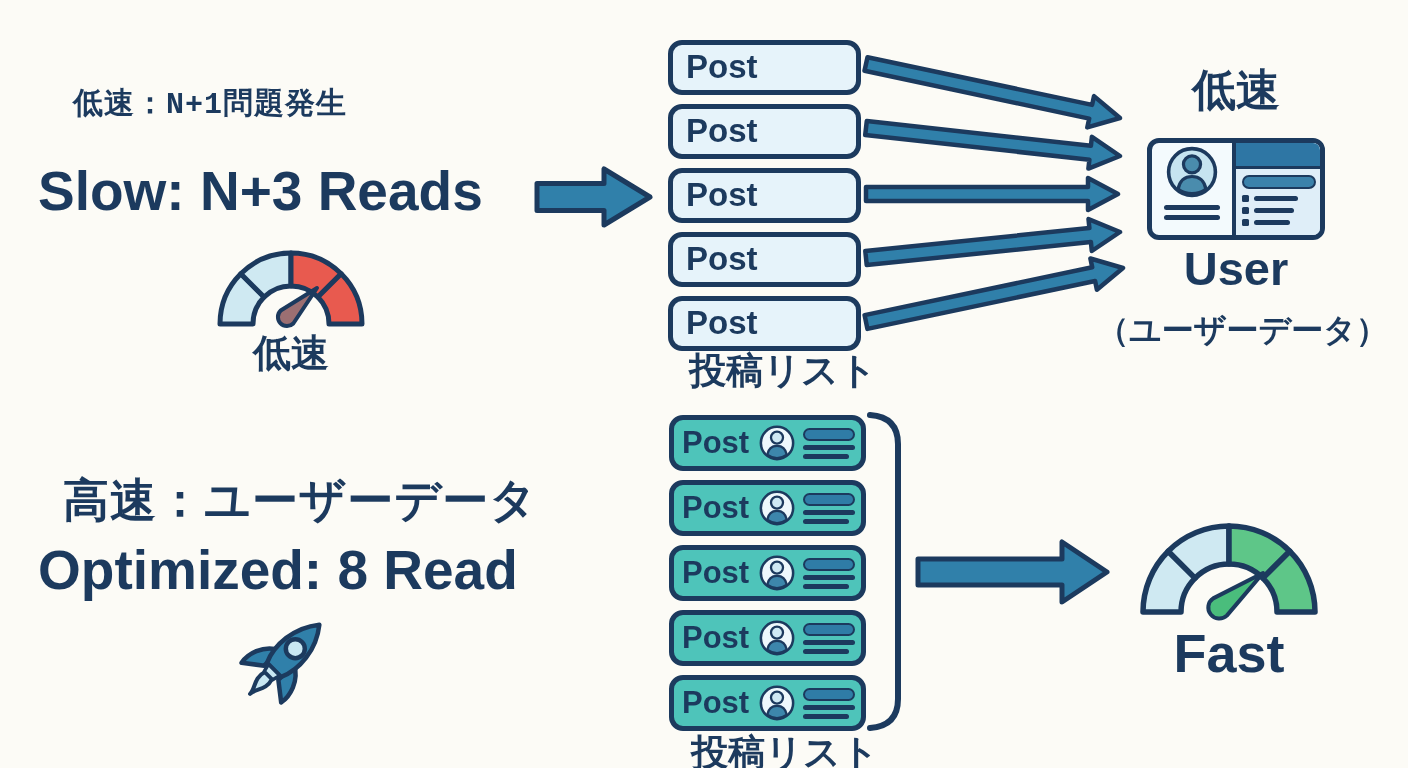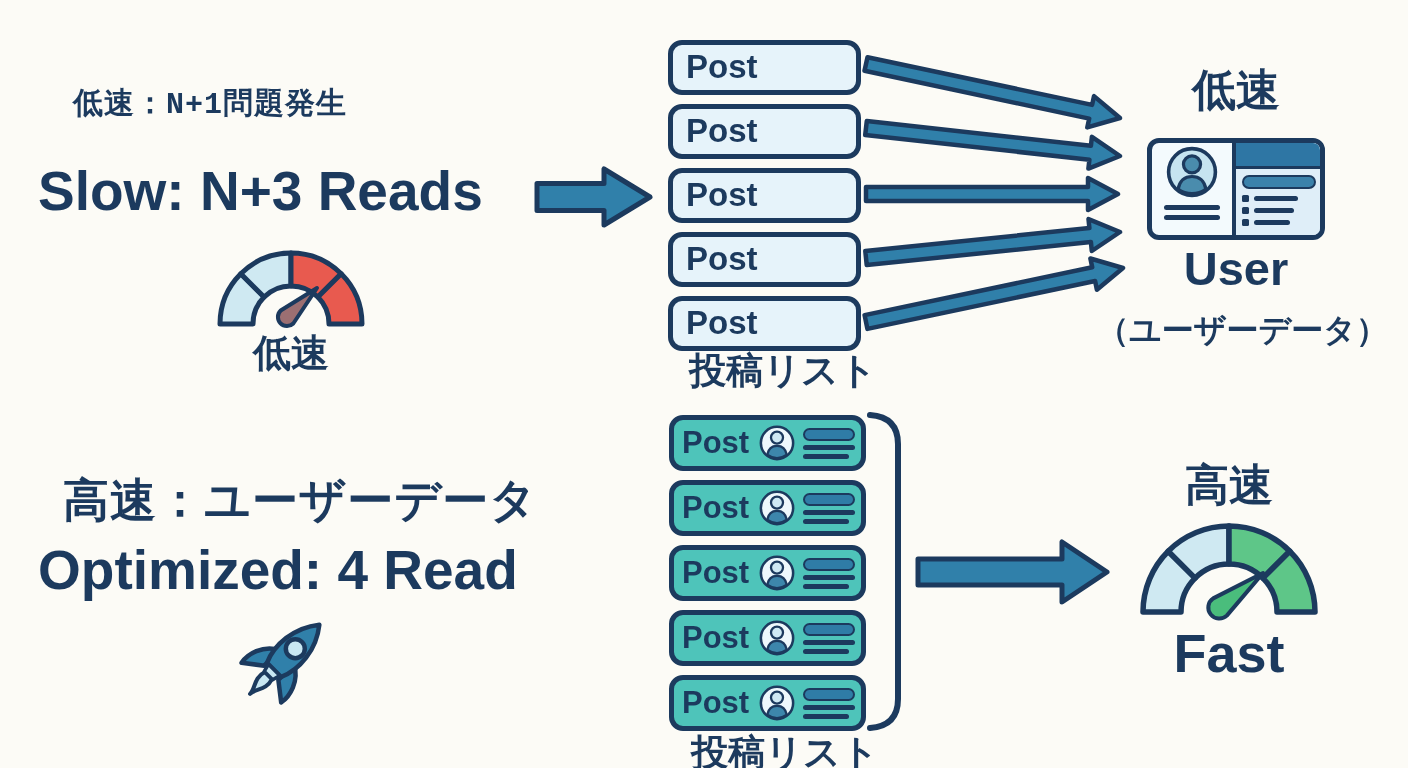--- a/index.html
+++ b/index.html
@@ -142,21 +142,21 @@
             <div class="bullet"></div>
             <div class="ln" style="width:36px;"></div>
           </div>
       </div>
     </div>
   </div>
   <div class="abs lbl ctr" style="left:1147px;top:244px;width:178px;font-size:47px;">User</div>
   <div class="abs lbl ctr" style="left:1097px;top:293px;width:278px;font-size:32px;margin-top:20px;">（ユーザーデータ）</div>
 
   <div class="abs lbl" style="left:63px;top:476px;font-size:46px;letter-spacing:1px;">高速：ユーザーデータ</div>
-  <div class="abs lbl" style="left:38px;top:541px;font-size:55px;">Optimized: 4 Read</div>
+  <div class="abs lbl" style="left:38px;top:541px;font-size:55px;">Optimized: 8 Read</div>
 
   <div class="abs post-teal" style="top:415px;">
     <span class="ptxt">Post</span>
     <svg class="av" viewBox="0 0 60 60">
         <use href="#avatar-post"></use>
       </svg>
     <div class="linecol">
         <div class="pill"></div>
         <div class="ln" style="width:52px;"></div>
         <div class="ln" style="width:46px;"></div>
@@ -201,16 +201,15 @@
         <use href="#avatar-post"></use>
       </svg>
     <div class="linecol">
         <div class="pill"></div>
         <div class="ln" style="width:52px;"></div>
         <div class="ln" style="width:46px;"></div>
       </div>
   </div>
   <div class="abs lbl ctr" style="left:660px;top:733px;width:250px;font-size:37px;">投稿リスト</div>
 
-  <div class="abs lbl ctr" style="left:1143px;top:461px;width:172px;font-size:44px;">高速</div>
   <div class="abs lbl ctr" style="left:1143px;top:624px;width:172px;font-size:54px;">Fast</div>
 
 </div>
 
 </body></html>

